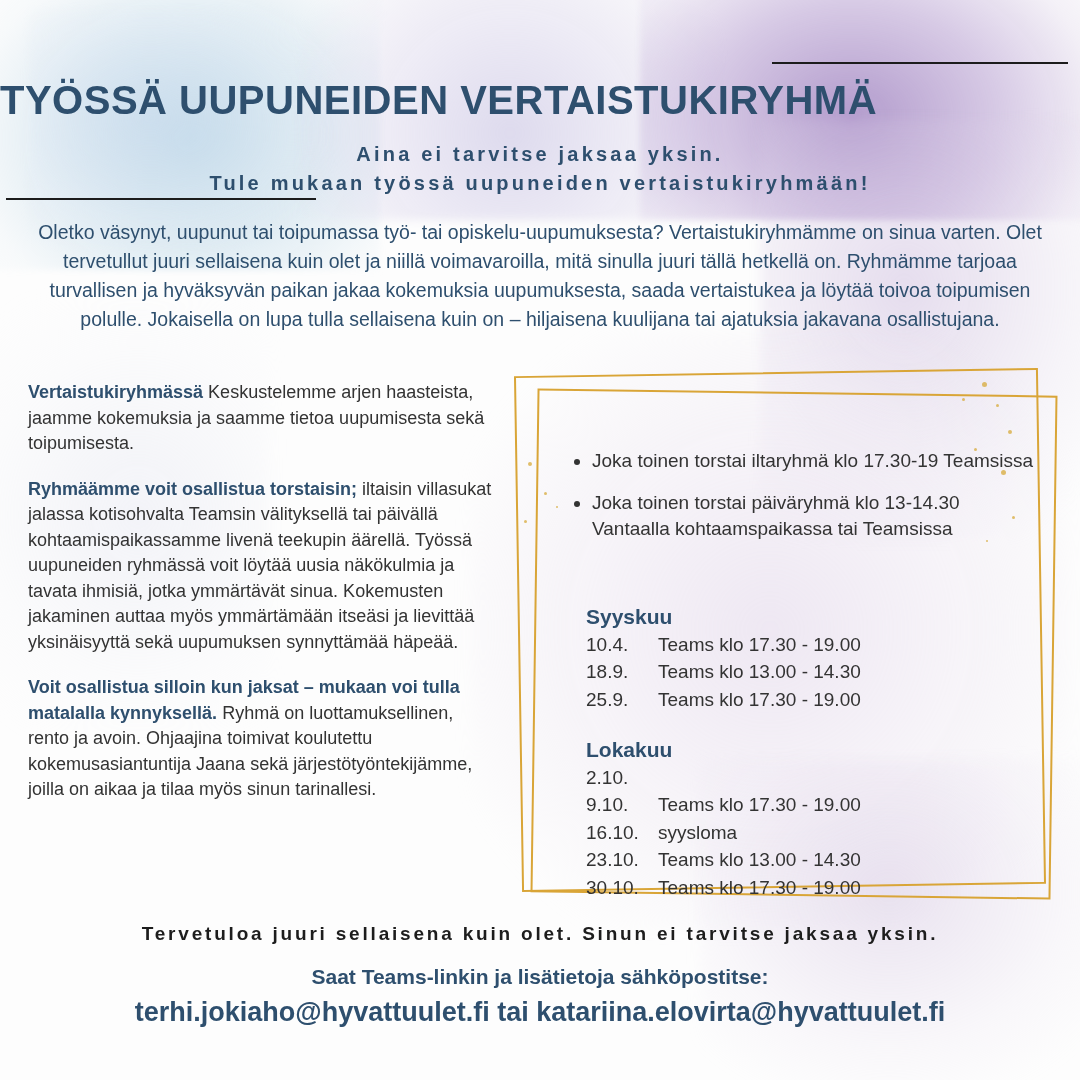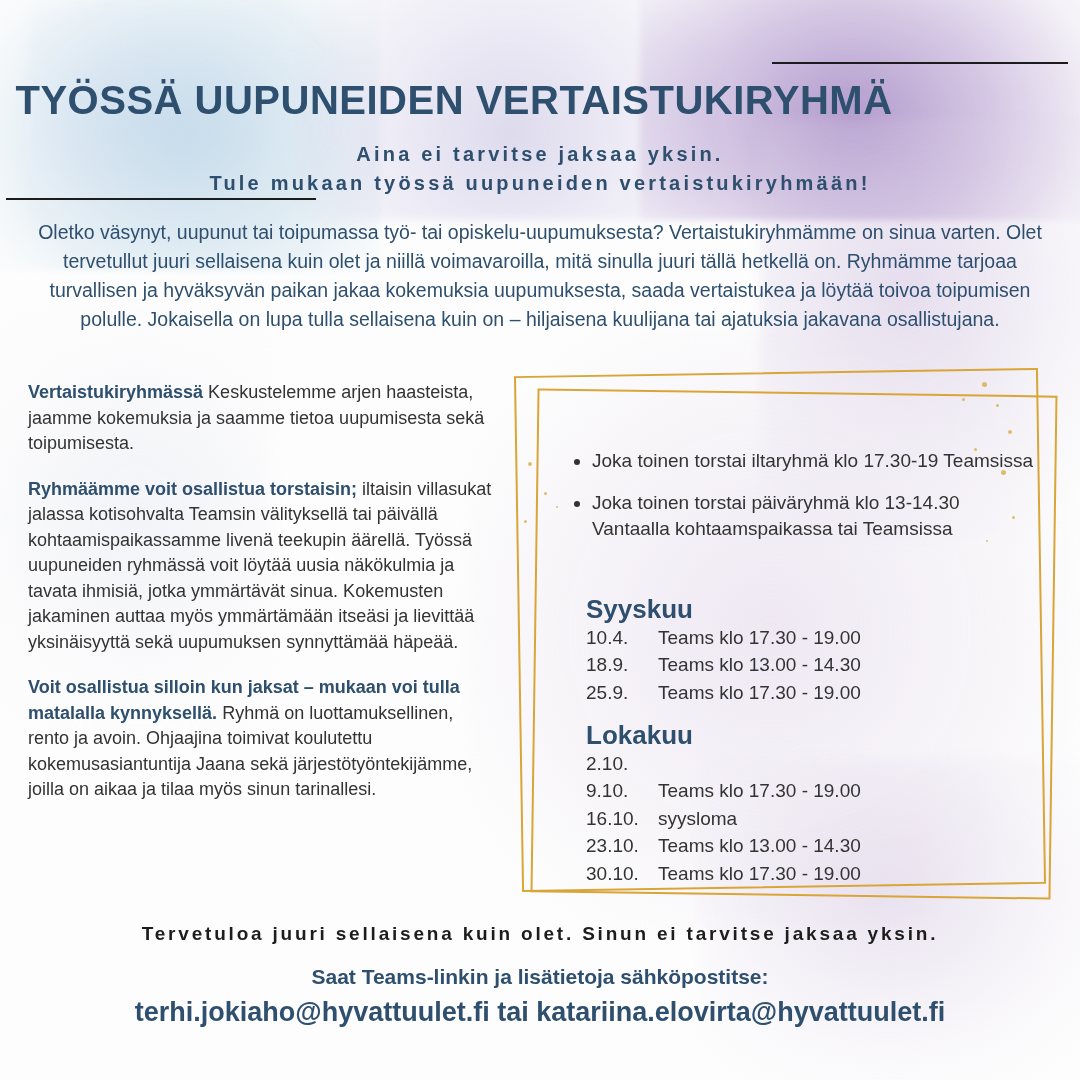--- a/index.html
+++ b/index.html
@@ -91,21 +91,21 @@
     height: 2px;
   }
   .rule-top-right { left: 772px; top: 62px; width: 296px; }
   .rule-left      { left: 6px;  top: 198px; width: 310px; }
 
   
   .title {
     position: absolute;
     left: 0; top: 78px;
     width: 908px;
-    text-align: center;
+    text-align: left;
     font-size: 40px;
     font-weight: bold;
     letter-spacing: 0.5px;
     color: #2e4f6e;
   }
   .subtitle {
     position: absolute;
     left: 0;
     width: 1080px;
     text-align: center;
@@ -187,22 +187,22 @@
     position: absolute;
     left: 46px; top: 190px;
     width: 420px;
     font-size: 19px;
     line-height: 27.5px;
     color: #333333;
   }
   .month {
     font-weight: bold;
     color: #2e4f6e;
-    font-size: 26px;
-    margin-top: 6px;
+    font-size: 21px;
+    margin-top: 13px;
   }
   .sched-row {
     display: flex;
   }
   .sched-date { width: 72px; }
   .sched-desc { flex: 1; }
   .sched-gap { height: 10px; }
 
   
   .footer-1 {

